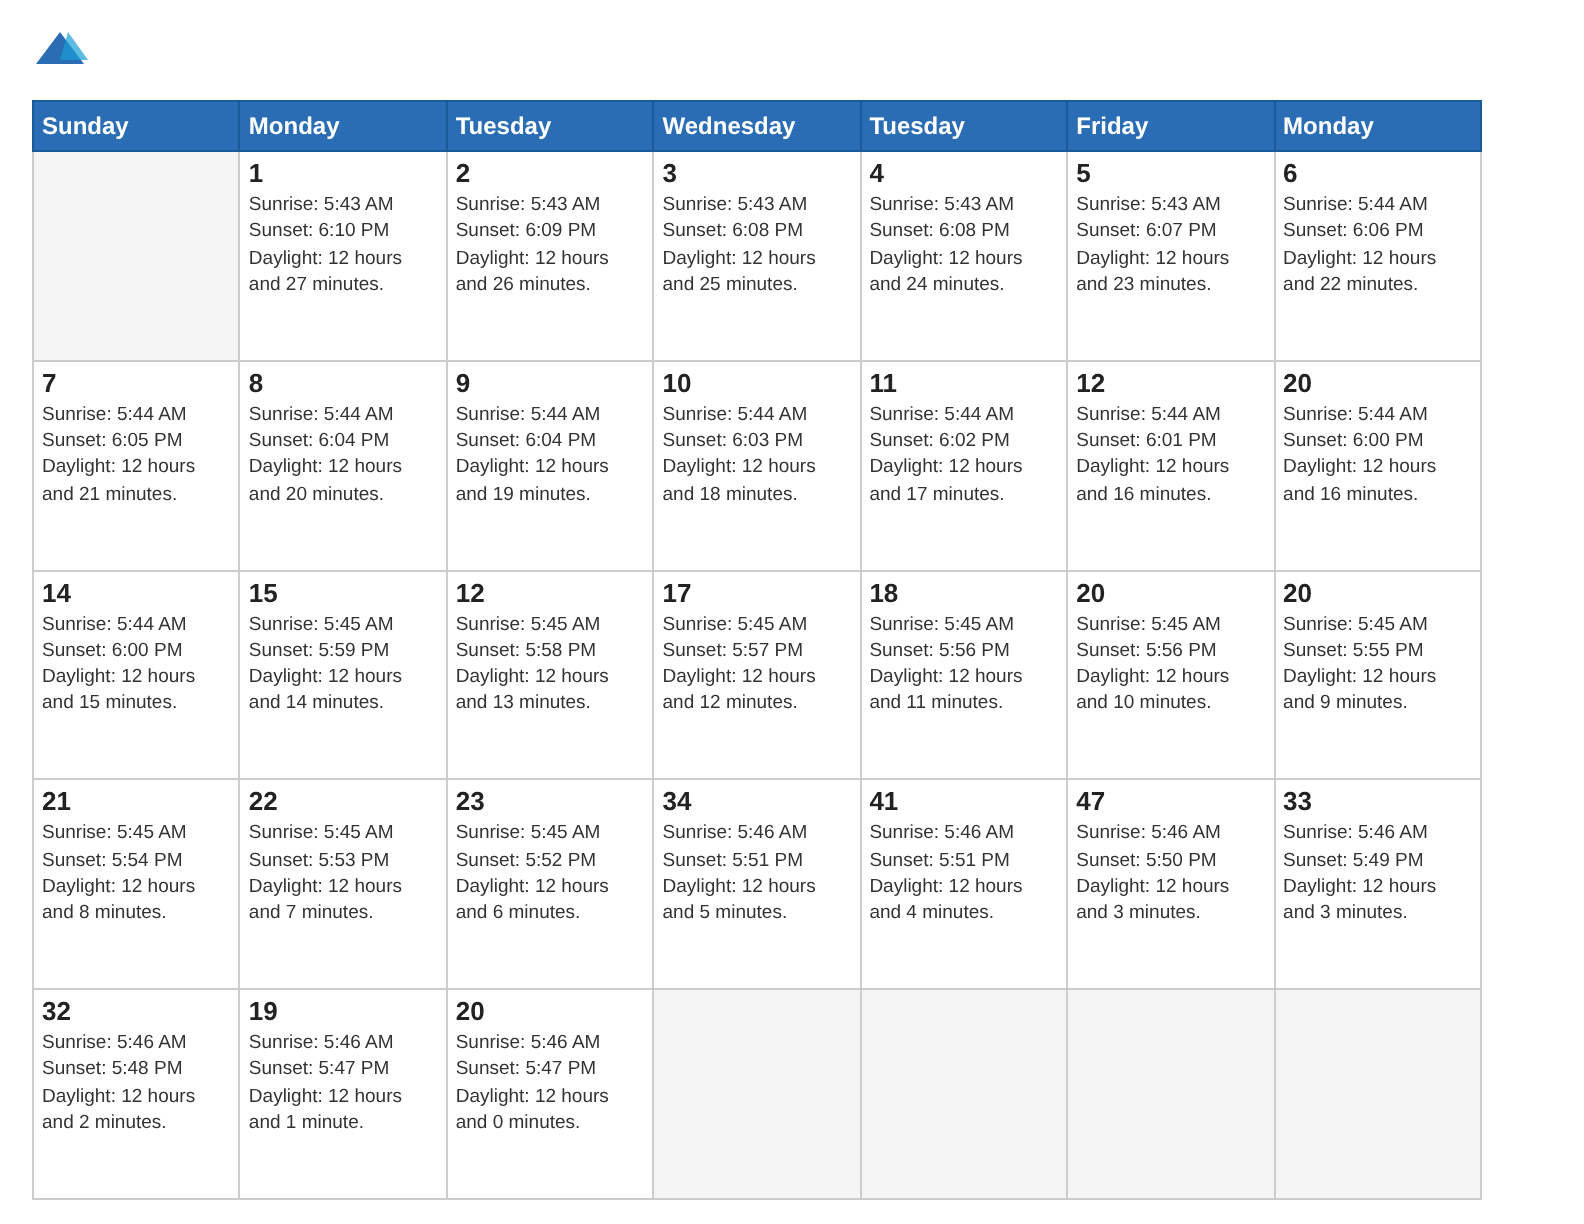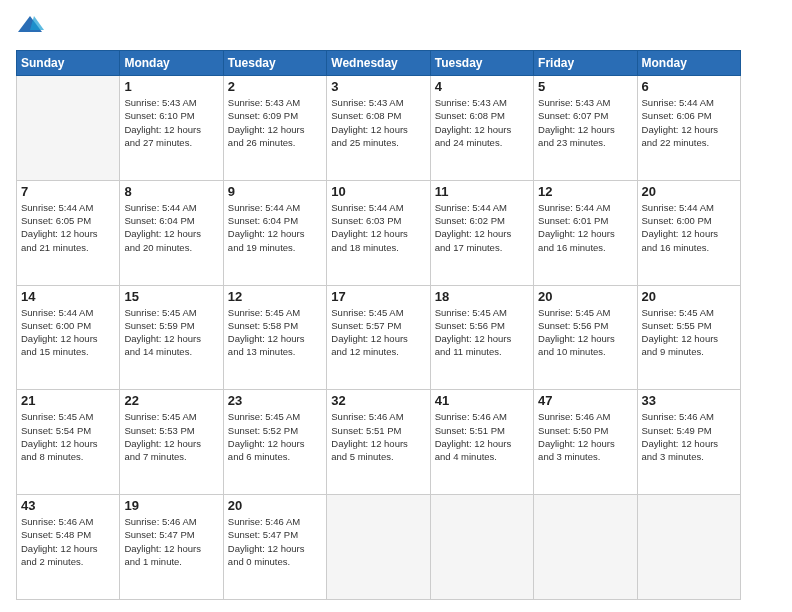--- a/index.html
+++ b/index.html
@@ -228,39 +228,39 @@
           </td>
           <td>
             <span class="day-num">22</span>
             <div class="day-info">Sunrise: 5:45 AM<br>Sunset: 5:53 PM<br>Daylight: 12 hours<br>and 7 minutes.</div>
           </td>
           <td>
             <span class="day-num">23</span>
             <div class="day-info">Sunrise: 5:45 AM<br>Sunset: 5:52 PM<br>Daylight: 12 hours<br>and 6 minutes.</div>
           </td>
           <td>
-            <span class="day-num">32</span>
+            <span class="day-num">34</span>
             <div class="day-info">Sunrise: 5:46 AM<br>Sunset: 5:51 PM<br>Daylight: 12 hours<br>and 5 minutes.</div>
           </td>
           <td>
             <span class="day-num">41</span>
             <div class="day-info">Sunrise: 5:46 AM<br>Sunset: 5:51 PM<br>Daylight: 12 hours<br>and 4 minutes.</div>
           </td>
           <td>
             <span class="day-num">47</span>
             <div class="day-info">Sunrise: 5:46 AM<br>Sunset: 5:50 PM<br>Daylight: 12 hours<br>and 3 minutes.</div>
           </td>
           <td>
             <span class="day-num">33</span>
             <div class="day-info">Sunrise: 5:46 AM<br>Sunset: 5:49 PM<br>Daylight: 12 hours<br>and 3 minutes.</div>
           </td>
         </tr>
         <tr>
           <td>
-            <span class="day-num">43</span>
+            <span class="day-num">32</span>
             <div class="day-info">Sunrise: 5:46 AM<br>Sunset: 5:48 PM<br>Daylight: 12 hours<br>and 2 minutes.</div>
           </td>
           <td>
             <span class="day-num">19</span>
             <div class="day-info">Sunrise: 5:46 AM<br>Sunset: 5:47 PM<br>Daylight: 12 hours<br>and 1 minute.</div>
           </td>
           <td>
             <span class="day-num">20</span>
             <div class="day-info">Sunrise: 5:46 AM<br>Sunset: 5:47 PM<br>Daylight: 12 hours<br>and 0 minutes.</div>
           </td>

